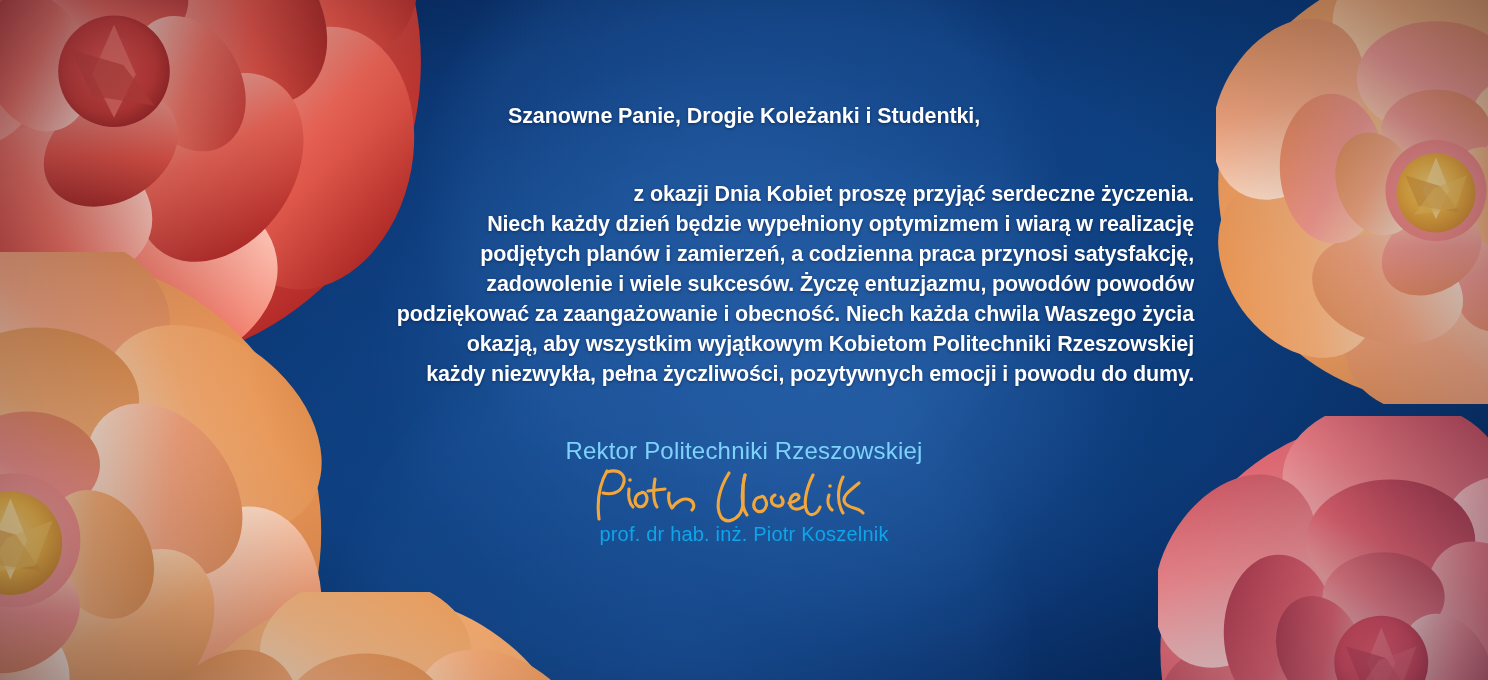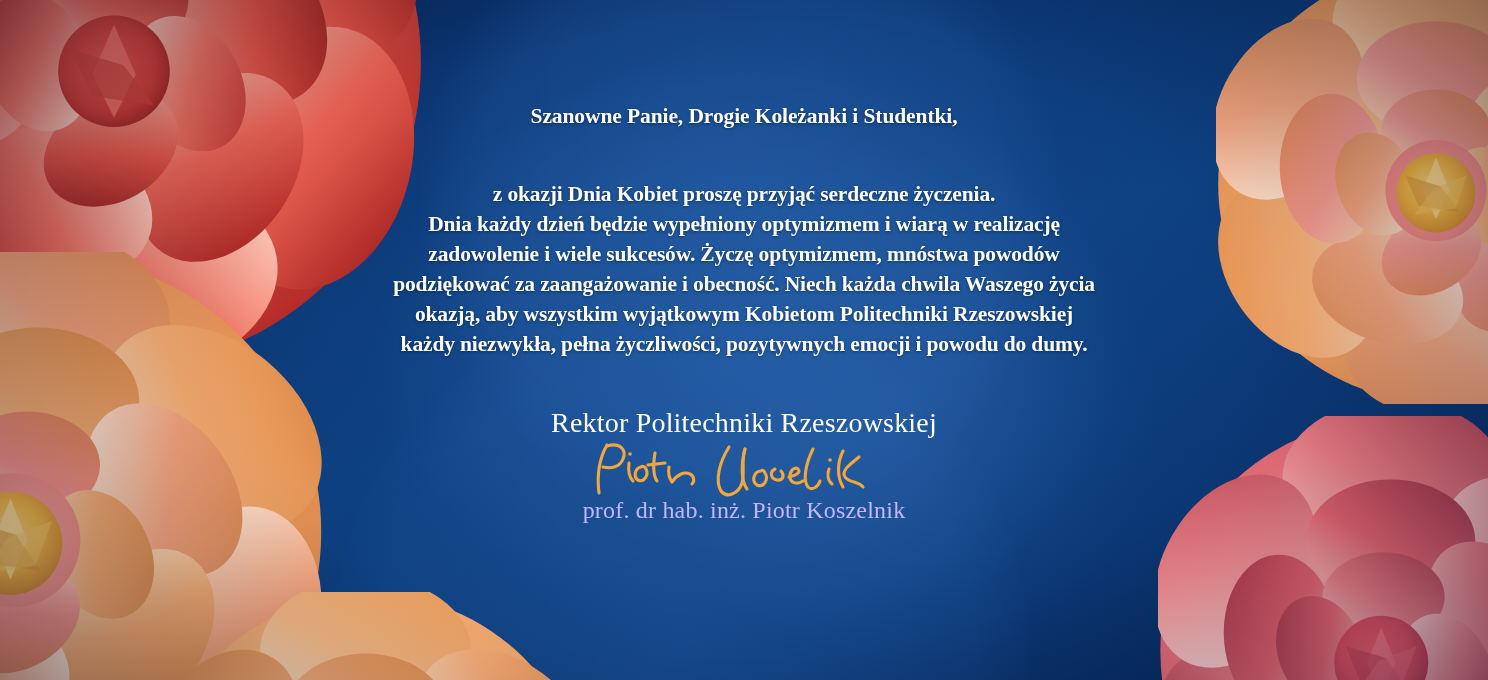--- a/index.html
+++ b/index.html
@@ -6,21 +6,21 @@
   html, body {
     margin: 0;
     padding: 0;
     background: #061a33;
   }
   #card {
     position: relative;
     width: 1488px;
     height: 680px;
     overflow: hidden;
-    font-family: Liberation Serif, serif;
+    font-family: Liberation Sans, sans-serif;
     background: #0b3a76;
   }
 
   
   .bg-base {
     position: absolute;
     inset: 0;
     background:
       radial-gradient(ellipse 520px 420px at 50% 52%, rgba(36,94,165,0.55) 0%, rgba(36,94,165,0.32) 45%, rgba(36,94,165,0) 72%),
       radial-gradient(ellipse 760px 560px at 50% 34%, rgba(24,76,148,0.50) 0%, rgba(24,76,148,0) 70%),
@@ -73,53 +73,53 @@
     font-size: 21.5px;
     font-weight: 700;
     color: #ffffff;
     letter-spacing: -0.1px;
     text-align: center;
     text-shadow: 0 1px 3px rgba(0,20,56,0.55);
   }
   .body-text {
     margin-top: 50px;
     width: 900px;
-    text-align: center;
+    text-align: right;
     color: #ffffff;
     font-size: 21.5px;
     font-weight: 700;
     line-height: 30px;
     letter-spacing: -0.15px;
     text-shadow: 0 1px 3px rgba(0,20,56,0.55);
   }
   .body-text .line { display: block; white-space: nowrap; }
 
   .sign-block {
     margin-top: 48px;
     text-align: center;
     width: 100%;
   }
   .sign-role {
-    font-size: 28px;
+    font-size: 24px;
     font-weight: 400;
-    color: #ffffff;
+    color: #7dd3fc;
     letter-spacing: 0.2px;
   }
   .sign-mark {
     margin-top: -2px;
     height: 64px;
     display: flex;
     justify-content: center;
     align-items: center;
   }
   .sign-name {
     margin-top: -4px;
-    font-size: 24px;
+    font-size: 20px;
     font-weight: 400;
-    color: #c4b5fd;
+    color: #0ea5e9;
     letter-spacing: 0.2px;
   }
 </style>
 </head>
 <body>
 
 <div id="card">
 
   <div class="bg-base"></div>
   <div class="bg-orb orb-a"></div>
@@ -406,22 +406,23 @@
   </div>
 
   <div class="bg-vignette"></div>
 
   <div class="content">
 
     <div class="salutation">Szanowne Panie, Drogie Koleżanki i Studentki,</div>
 
     <div class="body-text">
       <span class="line">z okazji Dnia Kobiet proszę przyjąć serdeczne życzenia.</span>
-      <span class="line">Dnia każdy dzień będzie wypełniony optymizmem i wiarą w realizację</span>
-      <span class="line">zadowolenie i wiele sukcesów. Życzę optymizmem, mnóstwa powodów</span>
+      <span class="line">Niech każdy dzień będzie wypełniony optymizmem i wiarą w realizację</span>
+      <span class="line">podjętych planów i zamierzeń, a codzienna praca przynosi satysfakcję,</span>
+      <span class="line">zadowolenie i wiele sukcesów. Życzę entuzjazmu, powodów powodów</span>
       <span class="line">podziękować za zaangażowanie i obecność. Niech każda chwila Waszego życia</span>
       <span class="line">okazją, aby wszystkim wyjątkowym Kobietom Politechniki Rzeszowskiej</span>
       <span class="line">każdy niezwykła, pełna życzliwości, pozytywnych emocji  i powodu do dumy.</span>
     </div>
 
     <div class="sign-block">
       <div class="sign-role">Rektor Politechniki Rzeszowskiej</div>
 
       <div class="sign-mark">
         <svg width="310" height="64" viewBox="0 0 310 64" aria-hidden="true">

